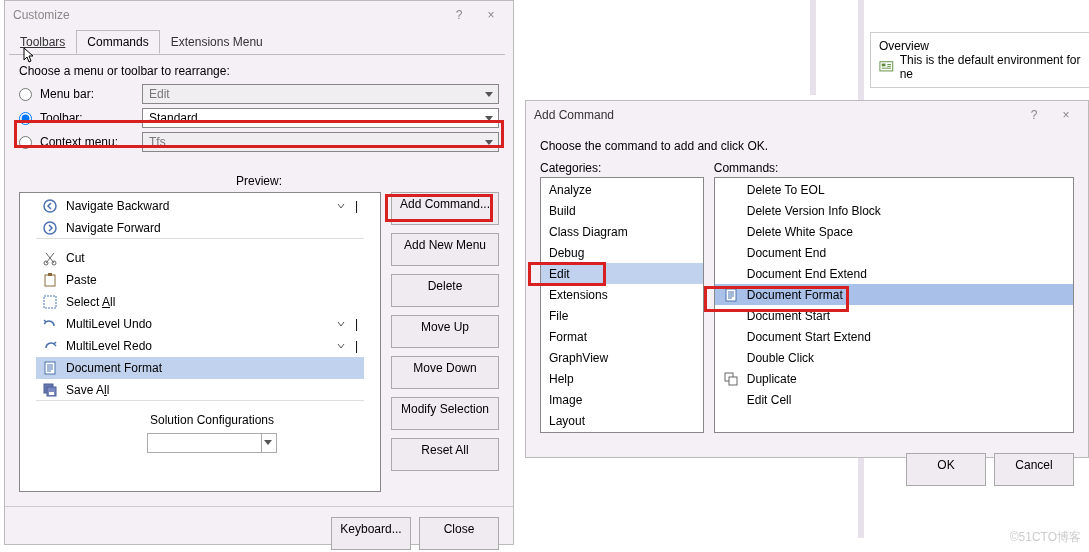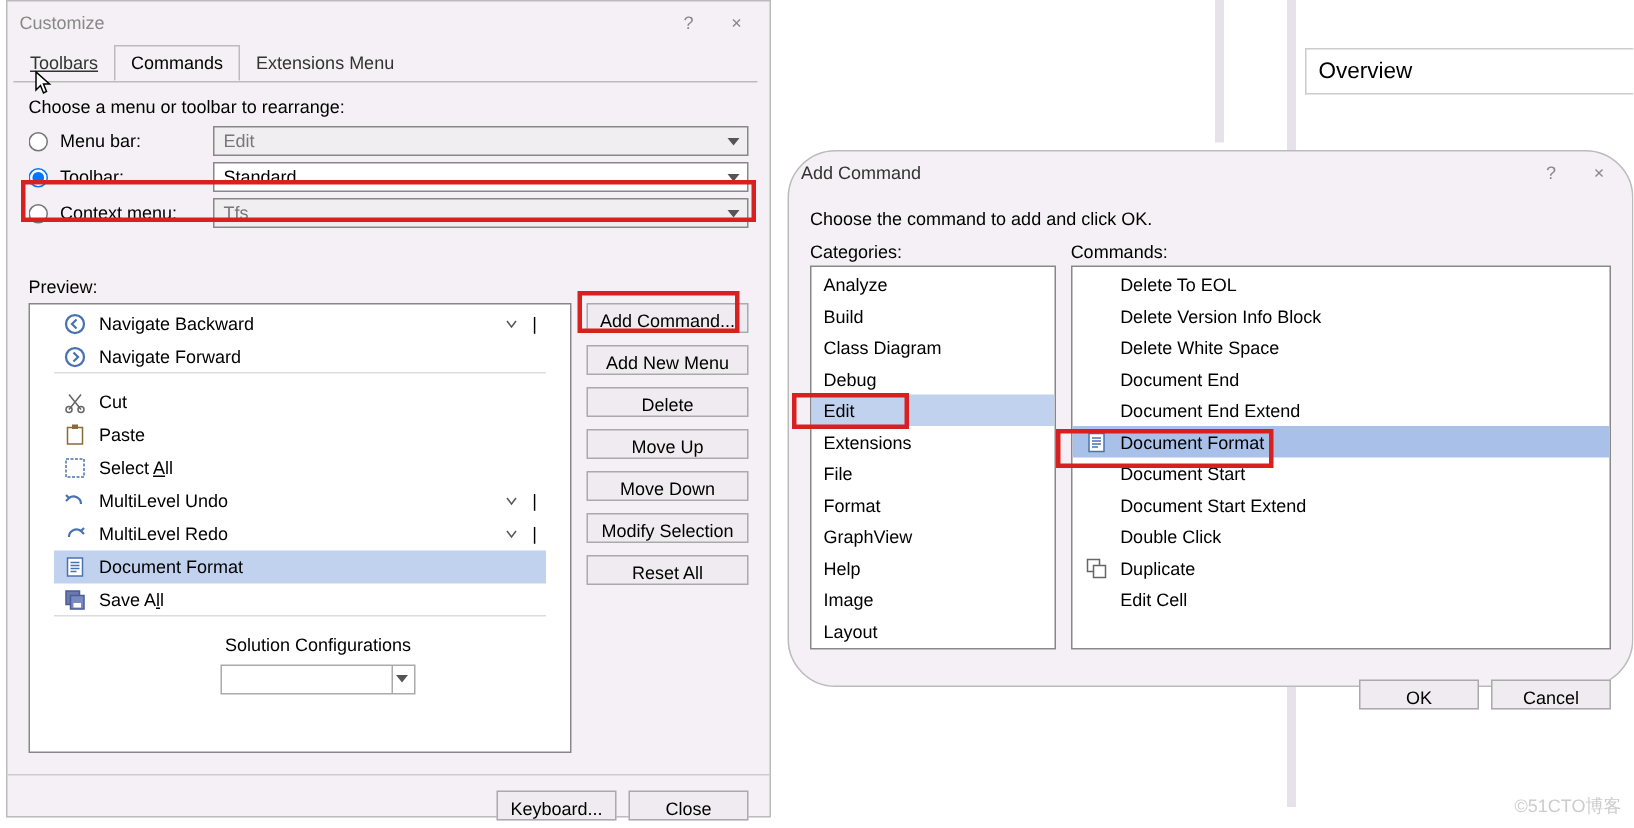--- a/index.html
+++ b/index.html
@@ -23,45 +23,45 @@
     .radio-row input[type="radio"] { margin-right: 4px; }
     .radio-label { width: 98px; }
     .combo { flex: 1; border: 1px solid #888; background: #fff; padding: 2px 18px 2px 6px; height: 20px; position: relative; }
     .combo.disabled { background: #f1eef1; color: #777; }
     .combo::after { content: ''; position: absolute; right: 5px; top: 7px; width: 0; height: 0; border-left: 4px solid transparent; border-right: 4px solid transparent; border-top: 5px solid #555; }
     .combo.selected { }
     
     .red-box { border: 3px solid #d82020; }
     .red-box-toolbar { position: absolute; left: 14px; top: 120px; width: 490px; height: 28px; pointer-events: none; z-index: 5; }
     
-    .preview-label { margin-top: 32px; margin-bottom: 4px; }
+    .preview-label { margin-top: 22px; margin-bottom: 4px; text-align: center; }
     .preview-area { display: flex; gap: 10px; }
     .preview-list { flex: 1; background: #fff; border: 1px solid #888; height: 300px; overflow-y: scroll; padding: 2px 16px; }
     .preview-item { display: flex; align-items: center; padding: 2px 6px; gap: 8px; height: 22px; }
     .preview-item.selected { background: #c1d2ee; }
     .preview-item.sep-after { border-bottom: 1px solid #ddd; margin-bottom: 2px; padding-bottom: 2px; }
     .preview-icon { width: 16px; height: 16px; display: flex; align-items: center; justify-content: center; flex-shrink: 0; }
     .preview-text { flex: 1; }
     .preview-item .drop { width: 12px; display: flex; justify-content: center; }
     .preview-divider { height: 6px; }
     .preview-combo-item { display: flex; align-items: center; padding: 4px 6px 4px 30px; gap: 6px; flex-direction: column; }
     .preview-combo-item .inner-combo { border: 1px solid #aaa; background: #fff; width: 130px; height: 20px; position: relative; }
     .preview-combo-item .inner-combo::after { content: ''; position: absolute; right: 4px; top: 6px; width: 0; height: 0; border-left: 4px solid transparent; border-right: 4px solid transparent; border-top: 5px solid #555; }
     .preview-combo-item .inner-combo-split { border-left: 1px solid #aaa; position: absolute; right: 14px; top: 0; bottom: 0; }
     
     .action-buttons { display: flex; flex-direction: column; gap: 8px; width: 108px; }
-    .btn { background: #f0ebf0; border: 1px solid #aaa; padding: 4px 6px; text-align: center; height: 20px; cursor: default; }
+    .btn { background: #f0ebf0; border: 1px solid #aaa; padding: 4px 6px; text-align: center; height: 33px; cursor: default; }
     
     .bottom-buttons { display: flex; justify-content: flex-end; gap: 8px; padding: 10px 14px; border-top: 1px solid #ccc; margin-top: 4px; }
     .bottom-buttons .btn { width: 80px; }
     
     .red-box-addcmd { position: absolute; left: 385px; top: 194px; width: 108px; height: 28px; pointer-events: none; z-index: 5; }
     
     
-    .window-addcmd { left: 525px; top: 100px; width: 564px; height: 358px; background: #f5f0f5; border-radius: 32px; }
+    .window-addcmd { left: 525px; top: 100px; width: 564px; height: 358px; background: #f5f0f5; }
     .window-addcmd .titlebar-title { color: #333; }
     .addcmd-body { padding: 10px 14px; }
     .addcmd-instruction { margin-bottom: 8px; }
     .two-col { display: flex; gap: 10px; }
     .col { flex: 1; display: flex; flex-direction: column; }
     .col.commands { flex: 2.2; justify-content: center; }
     .col-label { margin-bottom: 2px; }
     .listbox { background: #fff; border: 1px solid #888; flex: 1; overflow-y: scroll; padding: 1px 0; height: 230px; }
     .list-item { padding: 2px 8px; height: 21px; display: flex; align-items: center; cursor: default; gap: 8px; }
     .list-item.selected { background: #c1d2ee; }
@@ -70,21 +70,21 @@
     .addcmd-buttons { display: flex; justify-content: flex-end; gap: 8px; padding: 10px 14px 0 14px; }
     .addcmd-buttons .btn { width: 80px; }
     
     .red-box-edit { position: absolute; left: 528px; top: 262px; width: 78px; height: 24px; pointer-events: none; z-index: 5; }
     .red-box-docfmt { position: absolute; left: 704px; top: 286px; width: 145px; height: 26px; pointer-events: none; z-index: 5; }
     .vs-vertical-bars { position: absolute; left: 810px; top: 0; width: 52px; height: 100px; display: flex; }
     .vbar { width: 6px; background: #e7e1ec; margin-right: 38px; height: 95px; }
     .vbar2 { width: 6px; background: #e7e1ec; height: 538px; }
     .vbar2-wrap { position: absolute; left: 858px; top: 0; height: 538px; }
     .overview-box { position: absolute; left: 870px; top: 32px; right: 0; border: 1px solid #ccc; border-right: none; background: #fff; padding: 6px 8px; }
-    .overview-title { font-size: 15px; }
+    .overview-title { font-size: 12px; }
     .overview-row { display: flex; align-items: center; gap: 6px; font-size: 12px; }
     .env-icon { width: 16px; height: 16px; }
     
     .watermark { position: absolute; right: 8px; bottom: 6px; color: #ccc; font-size: 12px; }
     
     
     ::-webkit-scrollbar { width: 16px; }
     ::-webkit-scrollbar-track { background: #f0f0f0; }
     ::-webkit-scrollbar-thumb { background: #c0c0c0; }
     ::-webkit-scrollbar-button { background: #f0f0f0; height: 16px; }
@@ -99,20 +99,30 @@
 
 <div class="vs-vertical-bars">
   <div class="vbar"></div>
 </div>
 <div class="vbar2-wrap">
     <div class="vbar2"></div>
   </div>
 
 <div class="overview-box">
   <div class="overview-title">Overview</div>
+  <div class="overview-row">
+    <span class="env-icon">
+      <svg viewBox="0 0 16 16">
+          <rect x="1" y="3" width="14" height="10" fill="none" stroke="#5a8a3a" stroke-width="1"></rect>
+          <rect x="3" y="5" width="4" height="3" fill="#5a8a3a"></rect>
+          <path d="M9 6 h4 M9 8 h4 M3 10 h10" stroke="#5a8a3a" stroke-width="1"></path>
+        </svg>
+    </span>
+    <span>This is the default environment for ne</span>
+  </div>
 </div>
 
 <div class="window window-customize">
   <div class="titlebar">
     <span class="titlebar-title">Customize</span>
     <div class="titlebar-controls">
       <div class="titlebar-btn">?</div>
       <div class="titlebar-btn">×</div>
     </div>
   </div>

